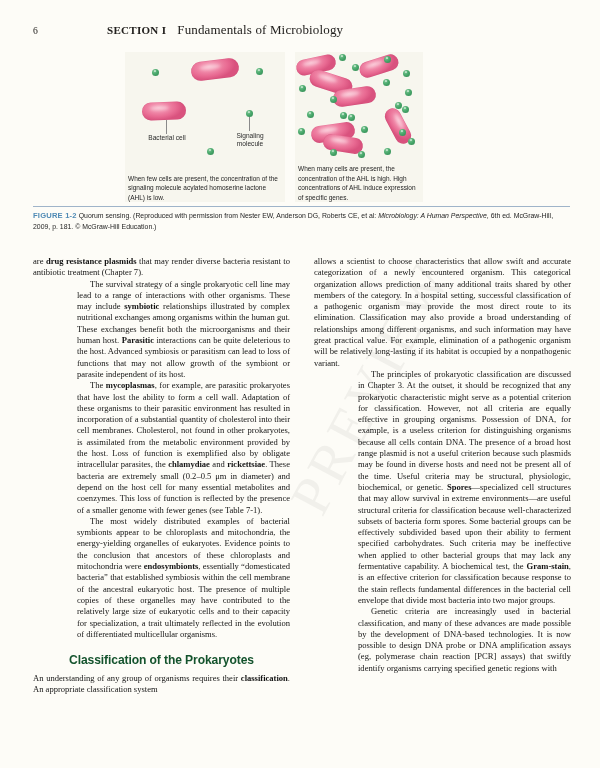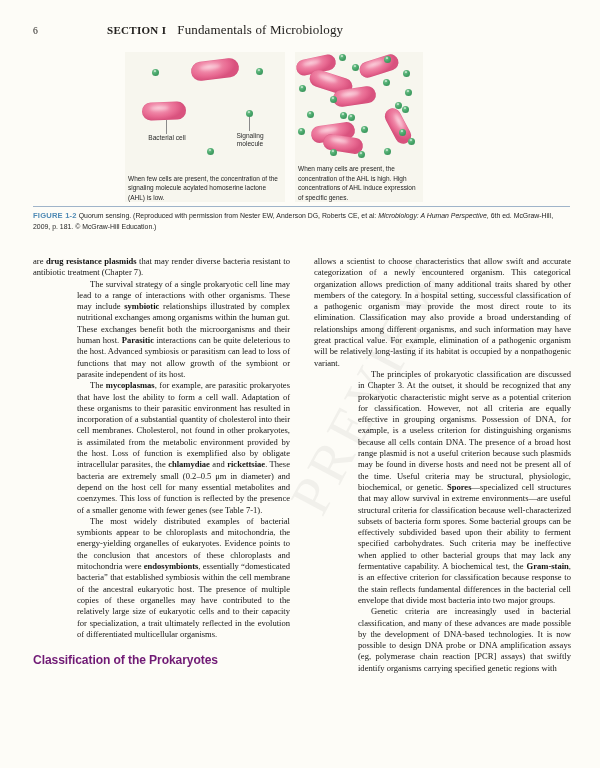--- a/index.html
+++ b/index.html
@@ -203,25 +203,25 @@
   .col p.indent {
     text-indent: 13px;
     margin-left: 44px;
   }
   b, strong { font-weight: bold; }
 
   .subhead {
     font-family: "Liberation Sans", sans-serif;
     font-weight: bold;
     font-size: 12.1px;
-    color: #701a75;
+    color: #14532d;
     margin: 13px 0 5px 0;
     line-height: 1.2;
     letter-spacing: -0.1px;
-    text-align: left;
+    text-align: center;
   }
 
   
   .watermark {
     position: absolute;
     top: 355px;
     left: 232px;
     font-family: "Liberation Serif", serif;
     font-size: 56px;
     color: rgba(120,120,120,0.085);
@@ -319,20 +319,21 @@
       <p><span>are </span><b>drug resistance plasmids</b><span> that may render diverse bacteria resistant to antibiotic treatment (Chapter 7).</span></p>
 
       <p class="indent"><span>The survival strategy of a single prokaryotic cell line may lead to a range of interactions with other organisms. These may include </span><b>symbiotic</b><span> relationships illustrated by complex nutritional exchanges among organisms within the human gut. These exchanges benefit both the microorganisms and their human host. </span><b>Parasitic</b><span> interactions can be quite deleterious to the host. Advanced symbiosis or parasitism can lead to loss of functions that may not allow growth of the symbiont or parasite independent of its host.</span></p>
 
       <p class="indent"><span>The </span><b>mycoplasmas</b><span>, for example, are parasitic prokaryotes that have lost the ability to form a cell wall. Adaptation of these organisms to their parasitic environment has resulted in incorporation of a substantial quantity of cholesterol into their cell membranes. Cholesterol, not found in other prokaryotes, is assimilated from the metabolic environment provided by the host. Loss of function is exemplified also by obligate intracellular parasites, the </span><b>chlamydiae</b><span> and </span><b>rickettsiae</b><span>. These bacteria are extremely small (0.2–0.5 μm in diameter) and depend on the host cell for many essential metabolites and coenzymes. This loss of function is reflected by the presence of a smaller genome with fewer genes (see Table 7-1).</span></p>
 
       <p class="indent"><span>The most widely distributed examples of bacterial symbionts appear to be chloroplasts and mitochondria, the energy-yielding organelles of eukaryotes. Evidence points to the conclusion that ancestors of these chloroplasts and mitochondria were </span><b>endosymbionts</b><span>, essentially “domesticated bacteria” that established symbiosis within the cell membrane of the ancestral eukaryotic host. The presence of multiple copies of these organelles may have contributed to the relatively large size of eukaryotic cells and to their capacity for specialization, a trait ultimately reflected in the evolution of differentiated multicellular organisms.</span></p>
 
       <h2 class="subhead">Classification of the Prokaryotes</h2>
 
+      <p><span>An understanding of any group of organisms requires their </span><b>classification</b><span>. An appropriate classification system</span></p>
     </div>
 
     <div class="col">
       <p>allows a scientist to choose characteristics that allow swift and accurate categorization of a newly encountered organism. This categorical organization allows prediction of many additional traits shared by other members of the category. In a hospital setting, successful classification of a pathogenic organism may provide the most direct route to its elimination. Classification may also provide a broad understanding of relationships among different organisms, and such information may have great practical value. For example, elimination of a pathogenic organism will be relatively long-lasting if its habitat is occupied by a nonpathogenic variant.</p>
 
       <p class="indent"><span>The principles of prokaryotic classification are discussed in Chapter 3. At the outset, it should be recognized that any prokaryotic characteristic might serve as a potential criterion for classification. However, not all criteria are equally effective in grouping organisms. Possession of DNA, for example, is a useless criterion for distinguishing organisms because all cells contain DNA. The presence of a broad host range plasmid is not a useful criterion because such plasmids may be found in diverse hosts and need not be present all of the time. Useful criteria may be structural, physiologic, biochemical, or genetic. </span><b>Spores</b><span>—specialized cell structures that may allow survival in extreme environments—are useful structural criteria for classification because well-characterized subsets of bacteria form spores. Some bacterial groups can be effectively subdivided based upon their ability to ferment specified carbohydrates. Such criteria may be ineffective when applied to other bacterial groups that may lack any fermentative capability. A biochemical test, the </span><b>Gram-stain</b><span>, is an effective criterion for classification because response to the stain reflects fundamental differences in the bacterial cell envelope that divide most bacteria into two major groups.</span></p>
 
       <p class="indent">Genetic criteria are increasingly used in bacterial classification, and many of these advances are made possible by the development of DNA-based technologies. It is now possible to design DNA probe or DNA amplification assays (eg, polymerase chain reaction [PCR] assays) that swiftly identify organisms carrying specified genetic regions with</p>
     </div>
 

